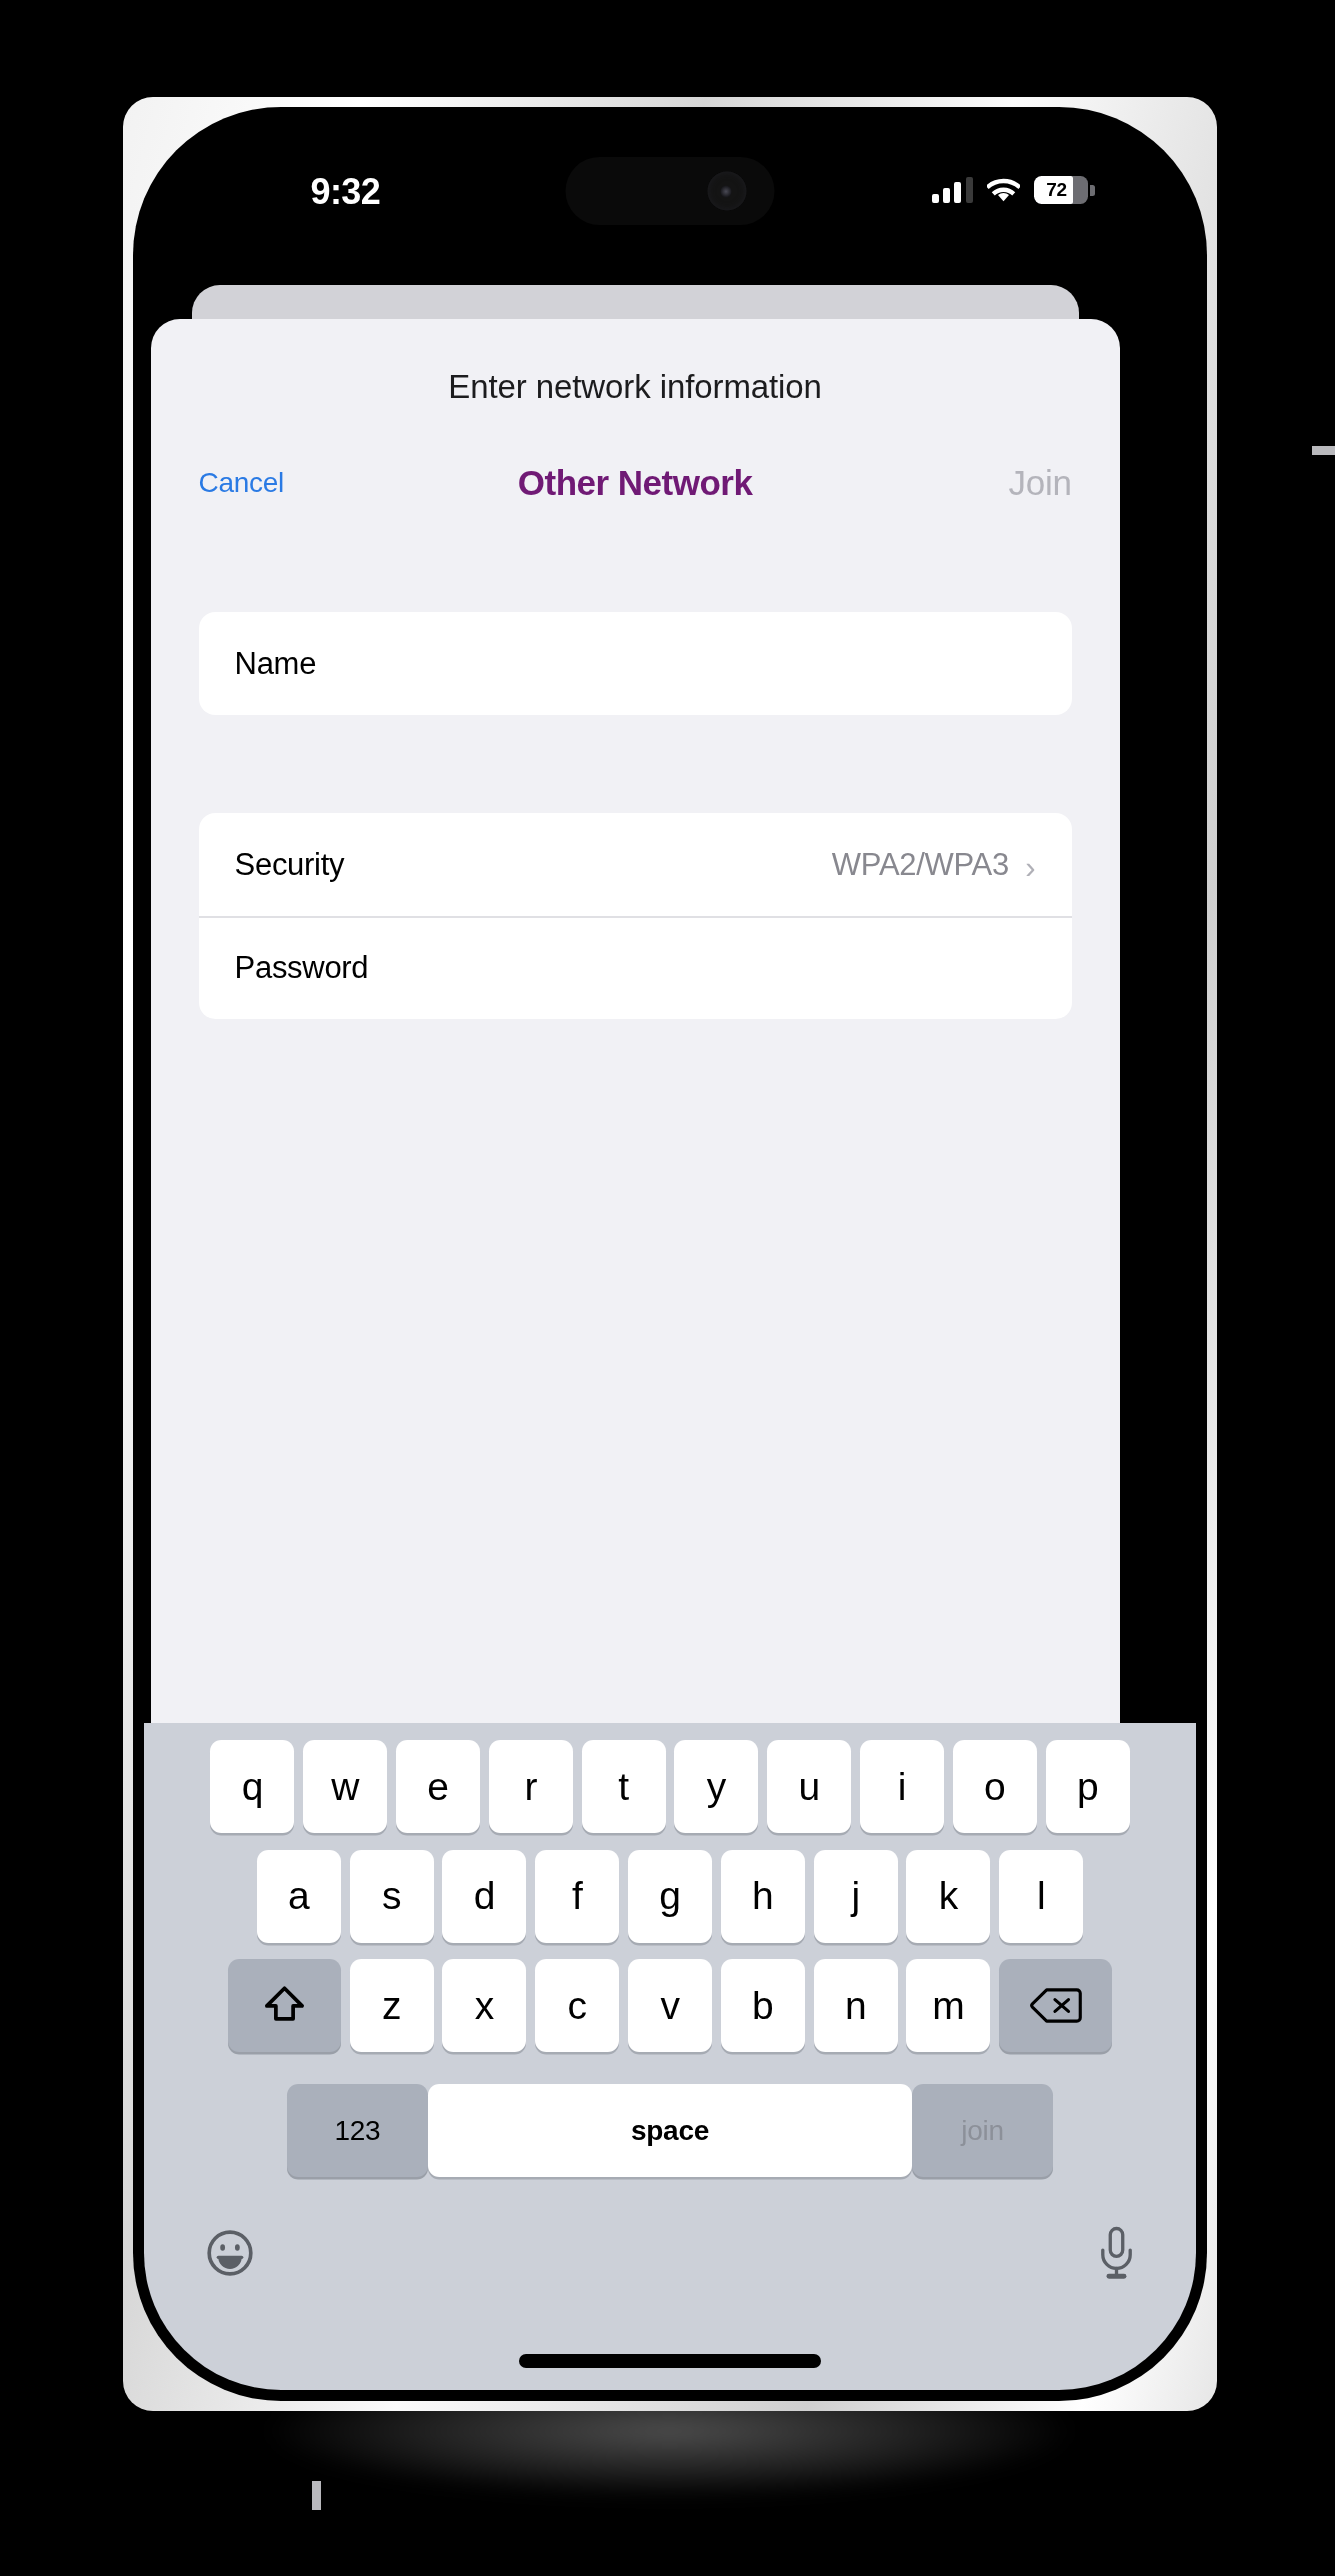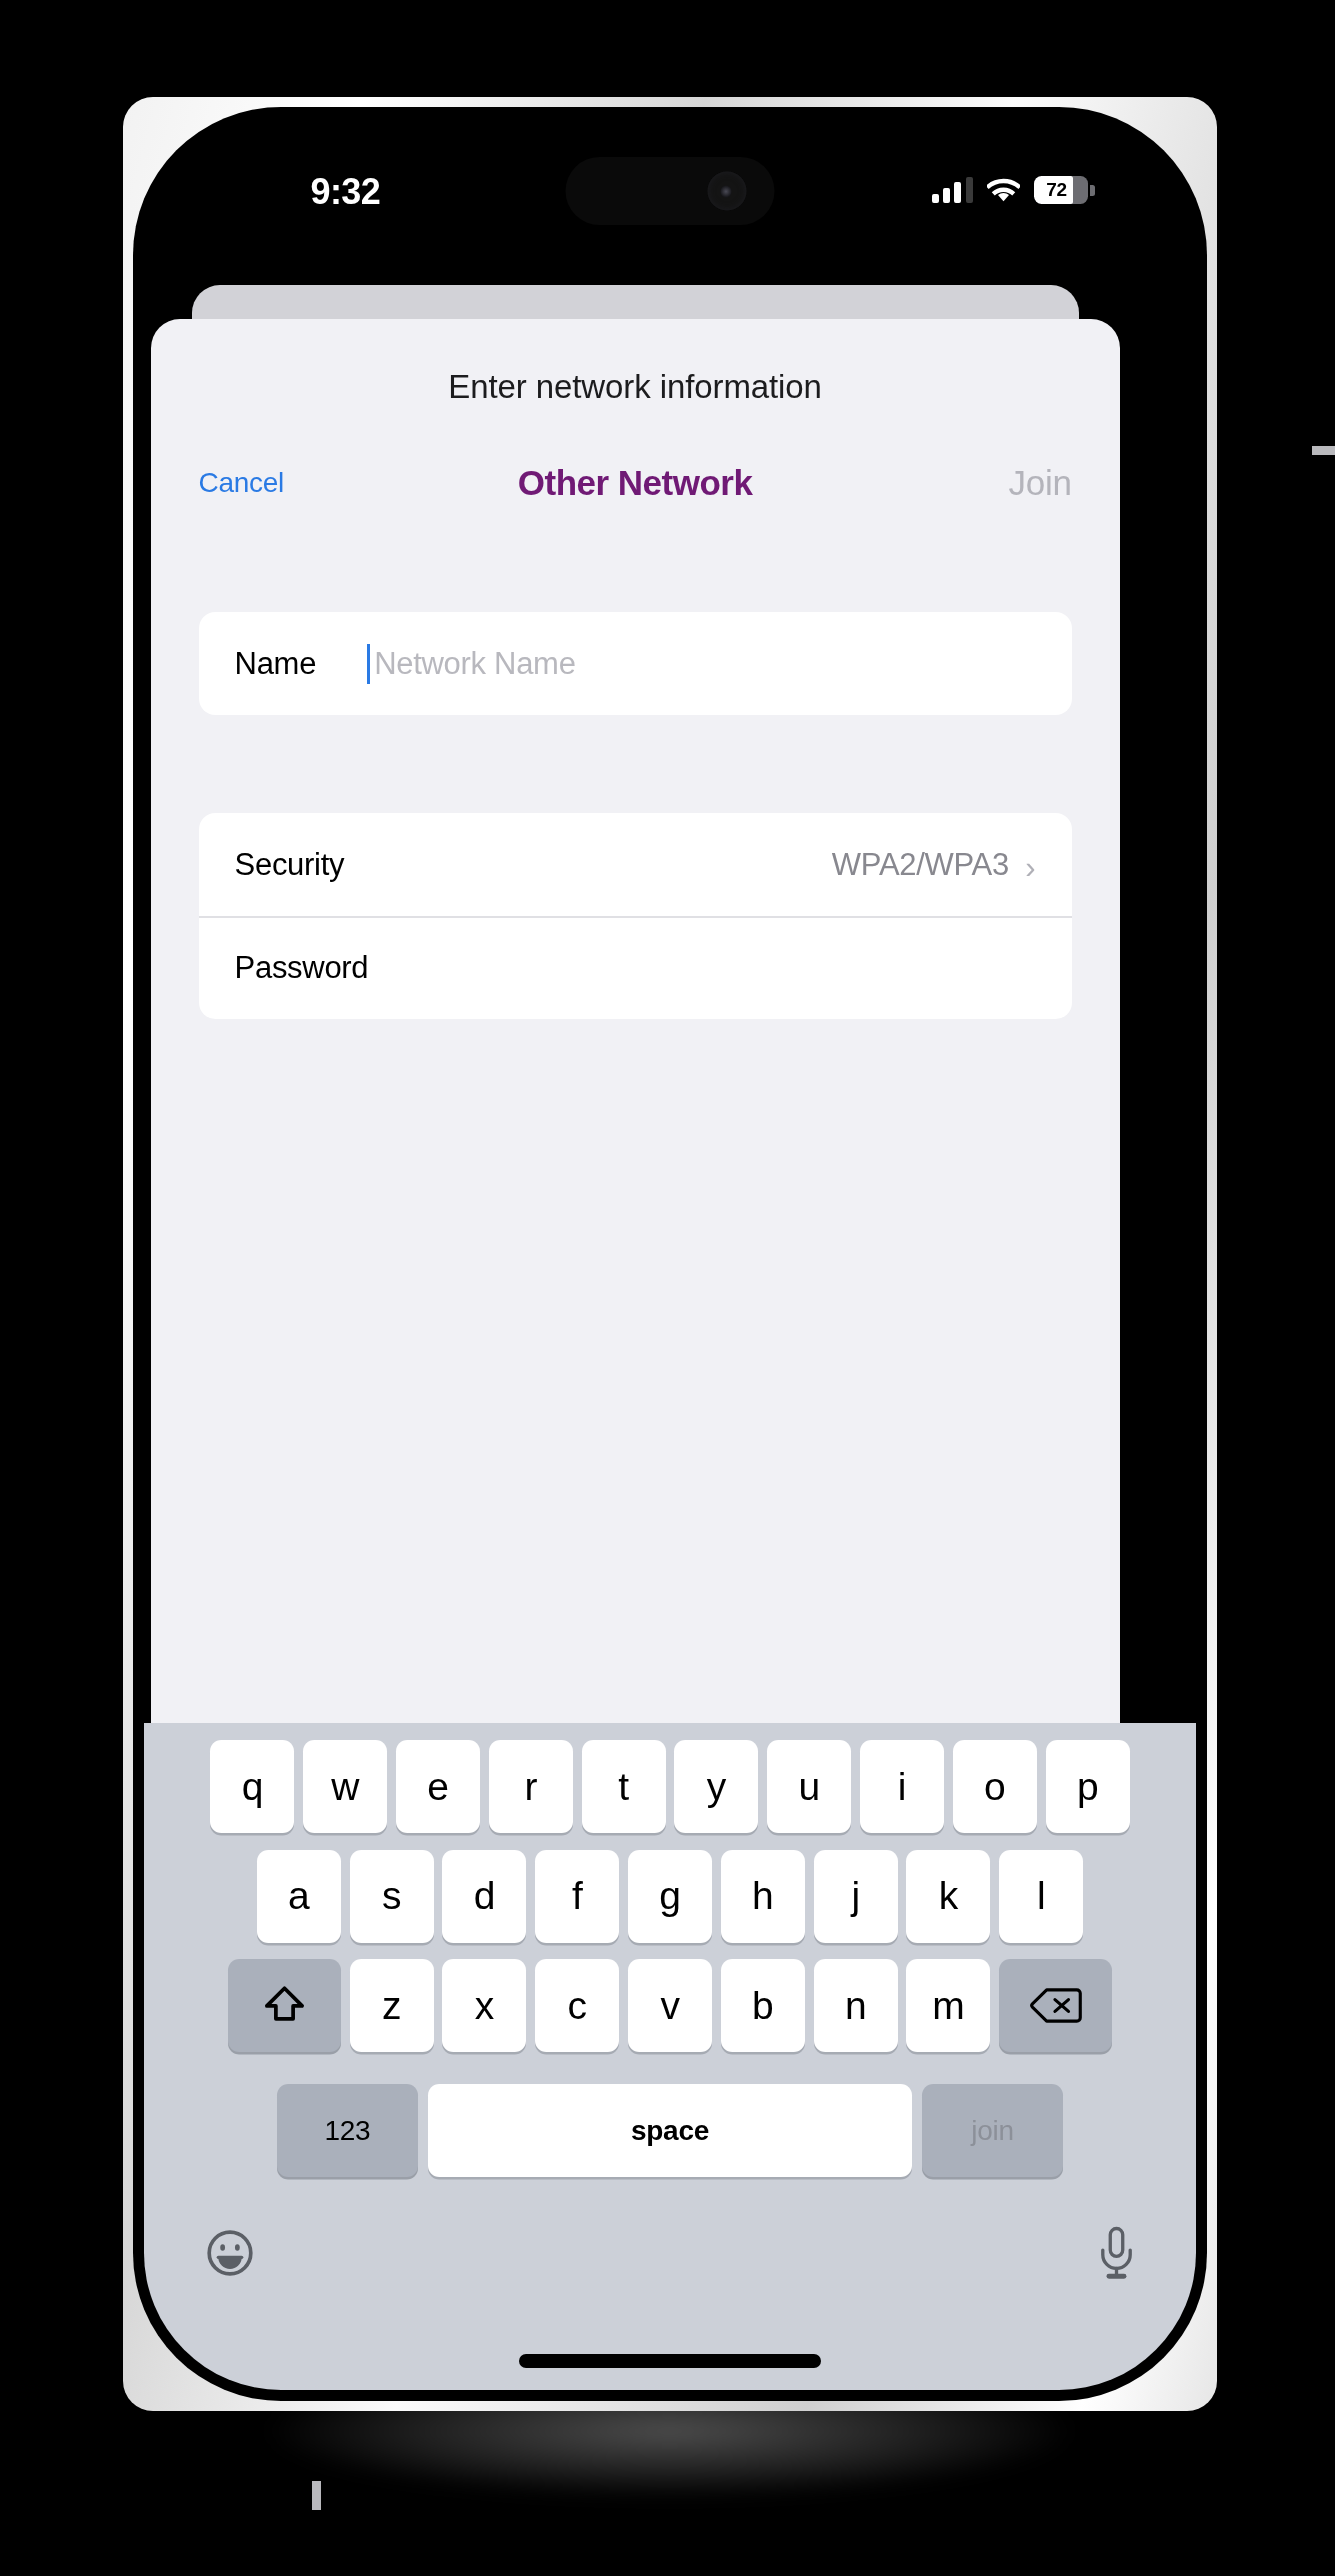--- a/index.html
+++ b/index.html
@@ -122,21 +122,21 @@
 
   
   #keyboard{
     position:absolute; left:0; bottom:0; width:100%; height:667px;
     background:#ccd0d8; z-index:30; padding-top:17.6px;
   }
   .kb-row{ display:flex; justify-content:center; align-items:center; margin-bottom:16.4px; }
   #kb-row-1{ gap:8.8px; padding:0 14px; }
   #kb-row-2{ gap:8.8px; padding:0 67px; }
   #kb-row-3{ gap:8.8px; padding:0 14px; }
-  #kb-row-4{ gap:10px; padding:16px 14px; }
+  #kb-row-4{ padding:16px 14px; }
   .key{
     background:#fff; border-radius:11.3px; box-shadow:0 2.5px 0 rgba(135,140,150,.55);
     height:93px; display:flex; align-items:center; justify-content:center;
     font-size:39px; color:#000; font-weight:400; letter-spacing:-0.3px;
   }
   #kb-row-1 .key, #kb-row-2 .key, #kb-row-3 .key.letter{ width:84px; }
   .key.mod{ background:#aab0bb; width:113px; box-shadow:0 2.5px 0 rgba(120,126,136,.6); }
   #key-123{ width:141px; font-size:28px; }
   #key-space{ width:484px; font-size:28px;font-weight:bold; }
   #key-join{ width:141px; font-size:28px; color:#8c9099; }
@@ -204,24 +204,20 @@
 
           <div id="navbar">
             <div id="cancel-button">Cancel</div>
             <div id="nav-title">Other Network</div>
             <div id="join-button">Join</div>
           </div>
 
           <div class="group" id="group-name">
             <div class="row">
               <div class="row-label" id="name-label">Name</div>
-              <div id="name-input-wrap">
-                <div id="caret"></div>
-                <div id="name-placeholder">Network Name</div>
-              </div>
             </div>
           </div>
 
           <div class="group" id="group-security">
             <div class="row">
               <div class="row-label">Security</div>
               <div id="security-value-wrap">
                 <div id="security-value">WPA2/WPA3</div>
                 <div id="chevron-right-icon">›</div>
               </div>

